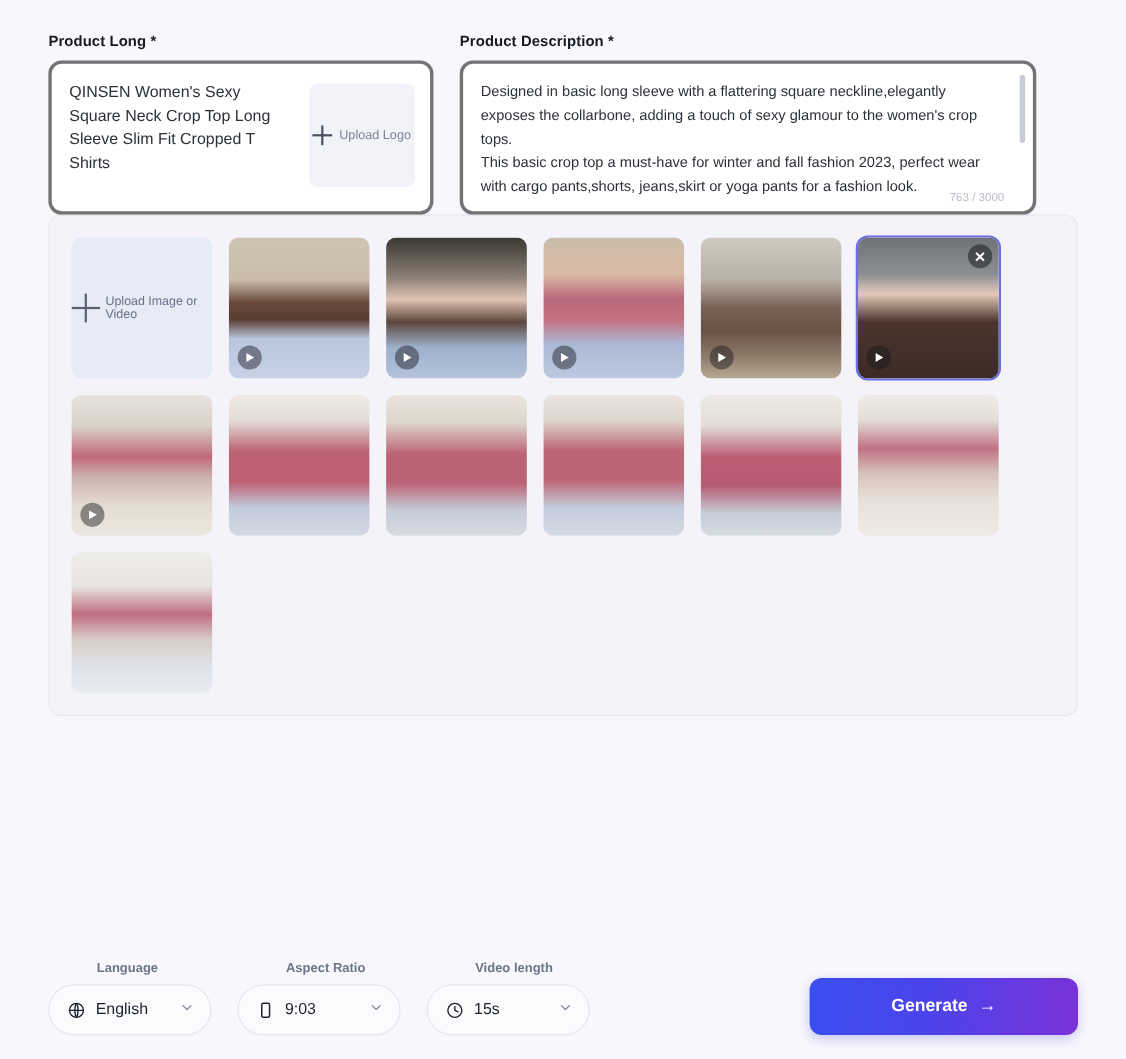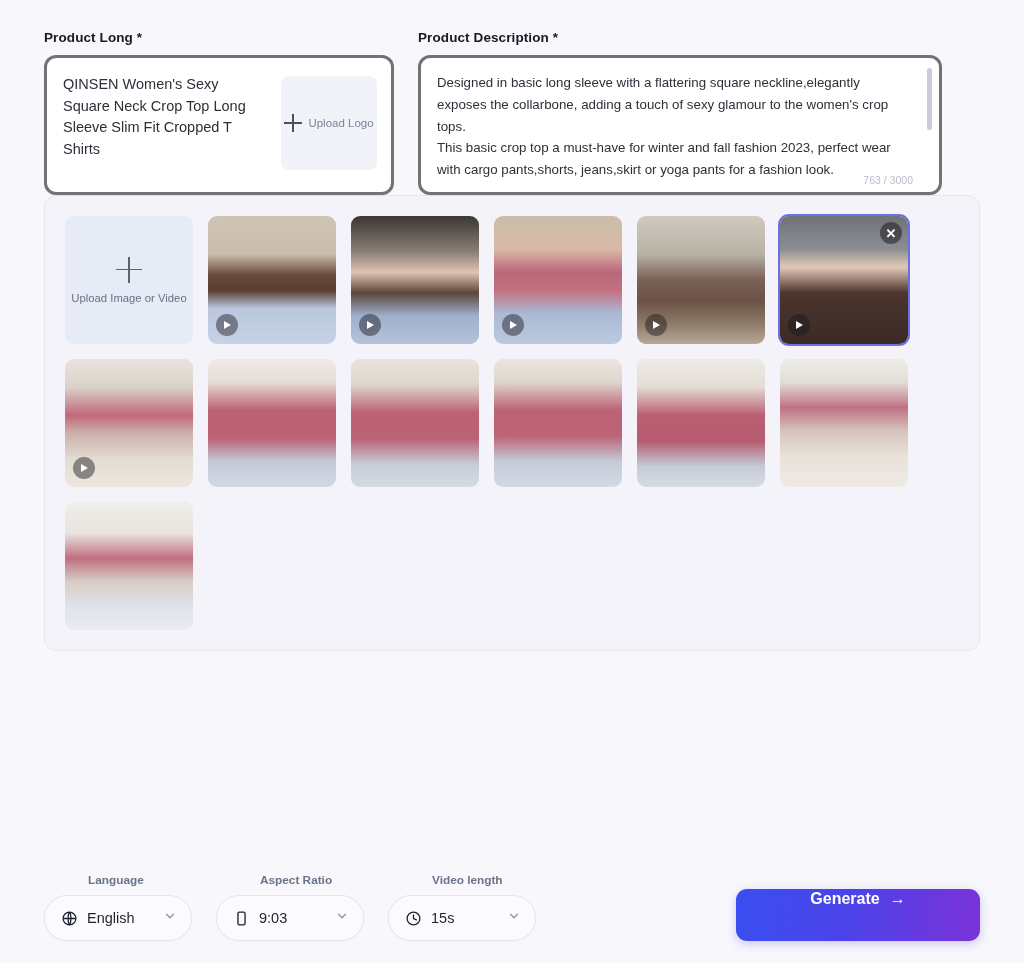--- a/index.html
+++ b/index.html
@@ -79,21 +79,21 @@
     grid-template-columns: repeat(6, 128px);
     gap: 15px 15px;
   }
   .tile {
     width: 128px; height: 128px; border-radius: 9px;
     position: relative; overflow: hidden; cursor: pointer;
     background: #e9ecf4;
   }
   .tile.upload {
     background: #e6ebf5;
-    display: flex; flex-direction: column; align-items: center; justify-content: center;
+    display: flex; flex-direction: row; align-items: center; justify-content: center;
     gap: 9px;
   }
   .plus-lg { width: 26px; height: 26px; position: relative; }
   .plus-lg:before, .plus-lg:after { content: ""; position: absolute; background: #5a6172; }
   .plus-lg:before { left: 0; top: 12px; width: 26px; height: 1.8px; }
   .plus-lg:after { top: 0; left: 12px; height: 26px; width: 1.8px; }
   .upload-tile-label { font-size: 11.3px; color: #69718a; }
 
   .tile.selected {
     outline: 2.5px solid #6d6fe0; outline-offset: 0;
@@ -143,21 +143,21 @@
   .ctrl-objective .select-pill { width: 160px; }
   .pill-value { font-size: 14.5px; color: #1d2230; flex: 1; }
   .chev { flex: none; }
   .pill-icon { flex: none; display: flex; align-items: center; }
 
   .generate-btn {
     margin-left: auto;
     width: 244px; height: 52px; border-radius: 11px;
     background: linear-gradient(95deg, #3a4ef0 0%, #4b43ea 45%, #7a32d8 100%);
     color: #fff; font-size: 16px; font-weight: bold;
-    display: flex; justify-content: center; gap: 10px;
+    display: flex; align-items: center; justify-content: center; gap: 10px;
     border: none; cursor: pointer;
     font-family: "Liberation Sans", sans-serif;
     box-shadow: 0 3px 10px rgba(70,60,220,.25);
   }
 </style>
 </head>
 <body>
 
 <div class="page">
 

